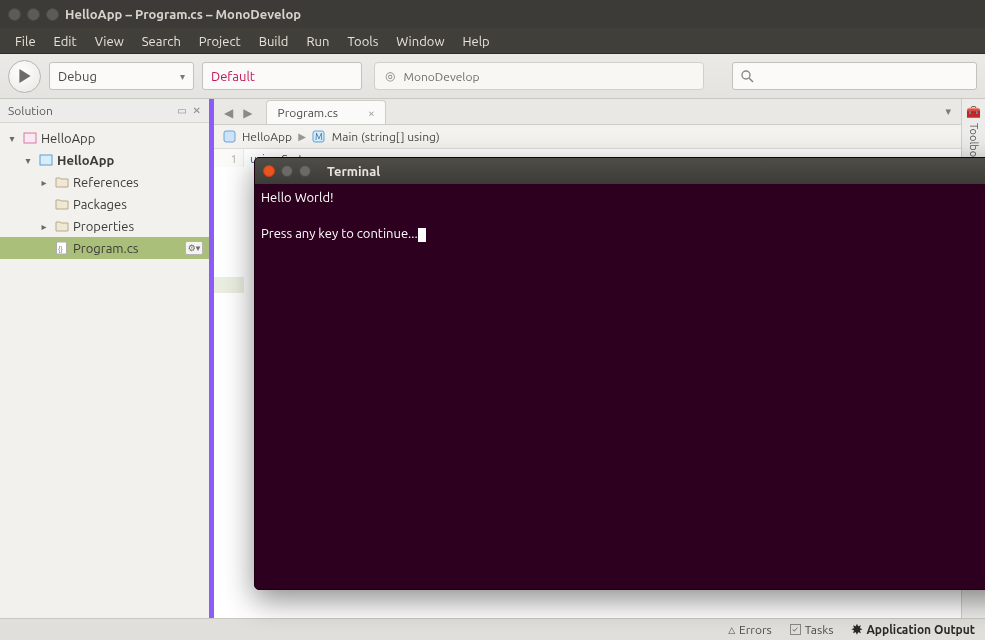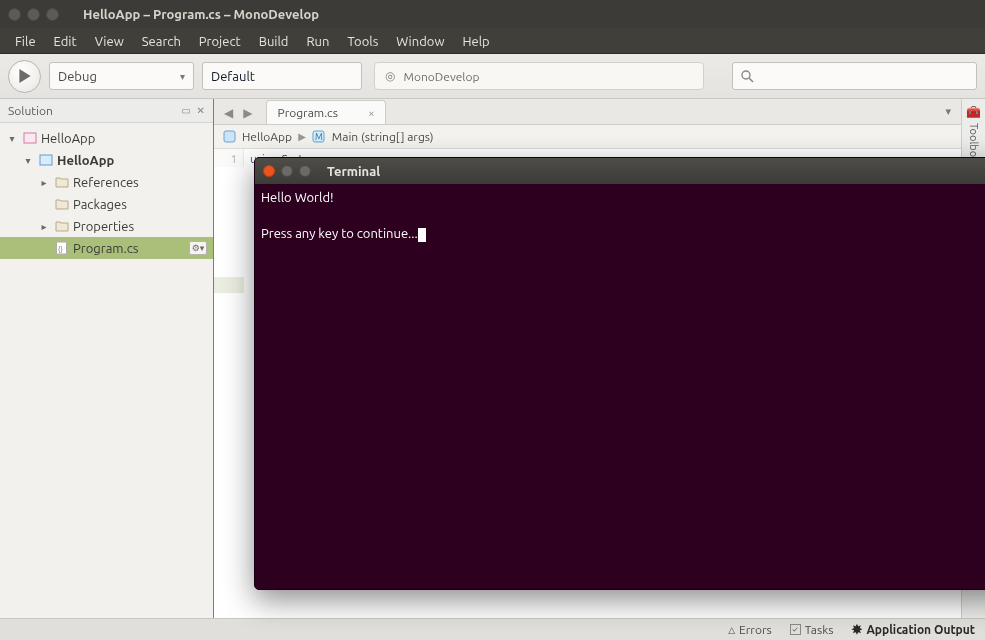--- a/index.html
+++ b/index.html
@@ -6,21 +6,21 @@
   html, body { width: 985px; height: 640px; overflow: hidden; background: #f0f0ef; }
   
   .titlebar {
     height: 28px; background: #3c3b37; color: #dfdbd2;
     display: flex; align-items: center; padding: 0 8px; font-size: 13px;
   }
   .win-btn { width: 13px; height: 13px; border-radius: 50%; margin-right: 6px; display:inline-block; }
   .win-close { background: #5c5b56; border:1px solid #4a4944;}
   .win-min   { background: #5c5b56; border:1px solid #4a4944;}
   .win-max   { background: #5c5b56; border:1px solid #4a4944;}
-  .titlebar .title { margin-left: 18px; font-weight: bold; color:#d7d3ca; }
+  .titlebar .title { margin-left: 0; font-weight: bold; color:#d7d3ca; }
   
   .menubar {
     height: 26px; background: #403f3a; color: #e6e3da;
     display: flex; align-items: center; padding: 0 6px; font-size: 13px;
     border-bottom:1px solid #2e2d29;
   }
   .menubar .item { padding: 3px 9px; cursor: default; }
   
   .toolbar {
     height: 45px; background: linear-gradient(#eceae6,#e5e3df);
@@ -33,41 +33,41 @@
     border:1px solid #b7b5b0; display:flex;align-items:center;justify-content:center;
   }
   .run-btn svg { width:14px;height:14px;}
   .combo {
     height: 28px; background:#fbfaf8; border:1px solid #c3c1bc; border-radius:3px;
     display:flex; align-items:center; padding:0 8px; font-size:13px; color:#4a4946;
     position:relative;
   }
   .combo .chev { margin-left:auto; font-size:10px; color:#7a7975;}
   .combo.config { width:145px;gap:37px; }
-  .combo.platform { width:160px; color:#0f172a;}
+  .combo.platform { width:160px; color:#be185d;}
   .status-pill {
     height:28px; width:330px; background:#f8f7f4; border:1px solid #d2d0cb; border-radius:4px;
     display:flex; align-items:center; padding:0 10px; font-size:12px; color:#6f6e6a;
     margin-left:4px;
   }
   .status-pill .target-icon{margin-right:8px;color:#7e7d79;}
   .search-box {
     height:28px; flex:0 0 245px; margin-left:auto;
     background:#fbfaf8; border:1px solid #c3c1bc; border-radius:3px;
     display:flex; align-items:center; padding:0 8px; color:#9b9994; font-size:13px;
   }
   .search-box .mag { margin-right:6px;}
   .search-box input { border:none;background:transparent;outline:none;font-size:13px;color:#555;width:100%;}
   
   .body {
     display:flex; height: calc(640px - 28px - 26px - 45px - 22px);
   }
   
   .solution {
-    width:214px; background:#f2f1ee; border-right:1px solid #8b5cf6;
+    width:214px; background:#f2f1ee; border-right:5px solid #8b5cf6;
     display:flex; flex-direction:column; font-size:13px; color:#3c3b37;
   }
   .solution-hdr{
     height:24px; display:flex; align-items:center; padding:0 8px;
     background:#ececea; border-bottom:1px solid #d8d6d1; font-size:12px; color:#5a5955;
   }
   .solution-hdr .spacer{margin-left:auto;display:flex;gap:6px;}
   .tree { padding:4px 0; }
   .tree-row{
     display:flex;align-items:center;height:22px;padding:0 6px;white-space:nowrap;
@@ -291,21 +291,21 @@
             </svg>
         </span>
         <span>HelloApp</span>
         <span class="bc-sep">▶</span>
         <span class="bc-icon">
           <svg width="13" height="13">
               <rect x="1" y="1" width="11" height="11" rx="2" fill="#d7ecf9" stroke="#5aa7d6"></rect>
               <text x="3" y="10" font-size="9" fill="#2a6ca0">M</text>
             </svg>
         </span>
-        <span>Main (string[] args)</span>
+        <span>Main (string[] using)</span>
       </div>
 
       <div class="code-area">
         <div class="gutter">
           <div style="padding-right:6px;">1</div>
         </div>
         <div class="code-marker"></div>
         <div class="code-line"><span class="kw">using</span> System;</div>
       </div>
     </div>

